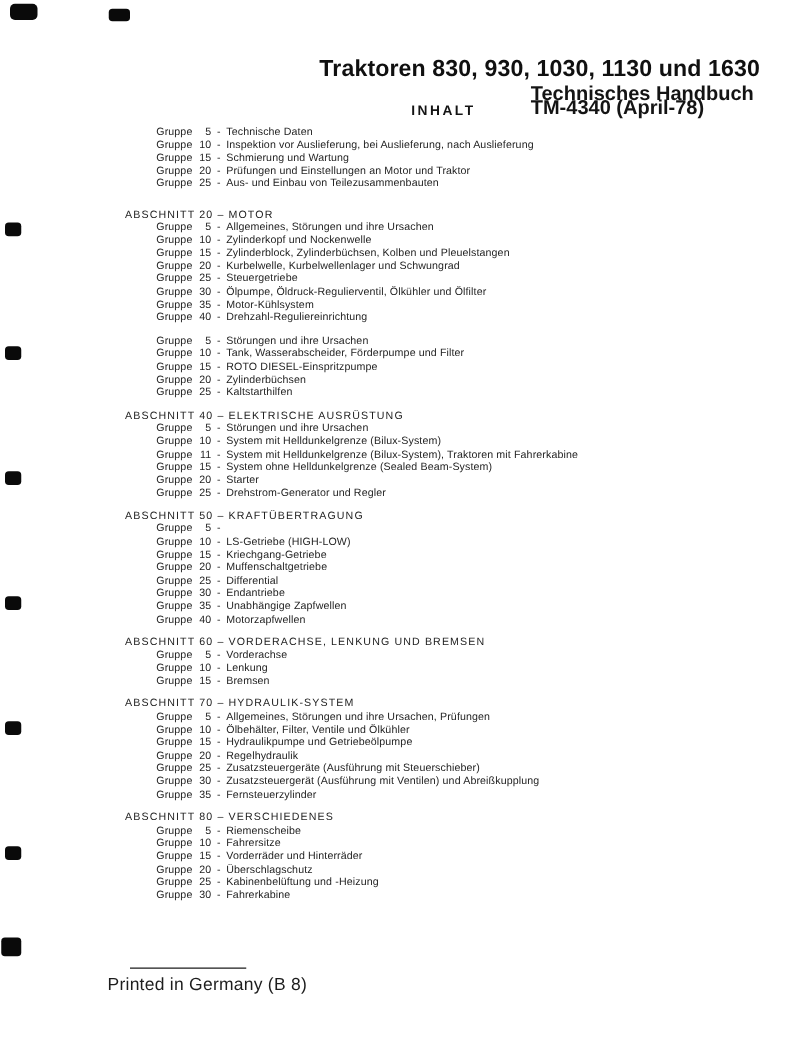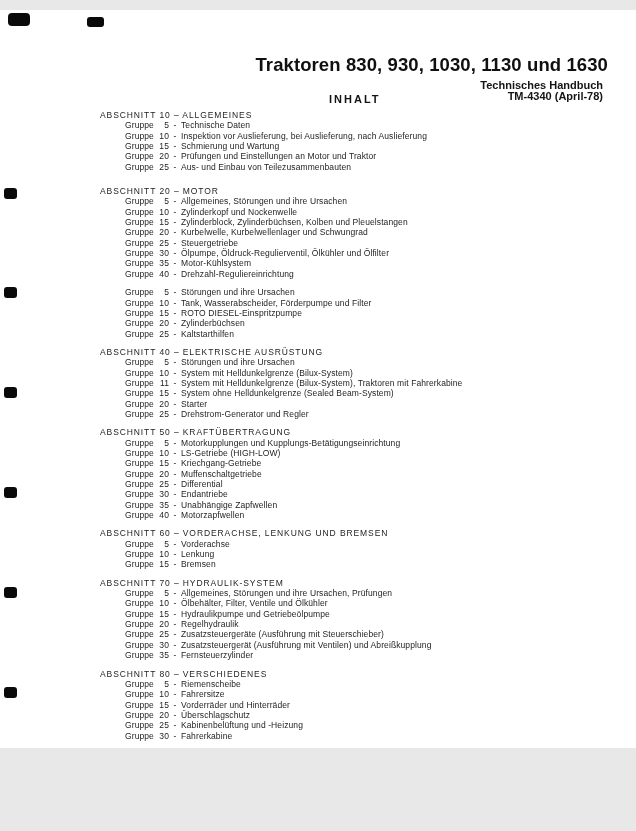--- a/index.html
+++ b/index.html
@@ -1,34 +1,34 @@
 <!DOCTYPE html>
 <html><head>
 <meta charset="utf-8">
 <style>
   html, body { margin:0; padding:0; background:#e8e8e8; }
   .page {
     position:relative;
-    width:636px; height:738px;
+    width:636px; height:831px;
     background:#ffffff;
     font-family:"Liberation Sans", sans-serif;
     color:#1f1f1f;
     overflow:hidden;
-    margin:10px auto;
+    margin:0 auto;
   }
   .scan-mark { position:absolute; background:#0a0a0a; }
 
   .title {
     position:absolute; top:44px; right:28px; margin:0;
     font-size:18.5px; font-weight:bold; white-space:nowrap;
     color:#101010; letter-spacing:0.1px;
   }
   .pub-info {
     position:absolute; top:70px; right:33px;
-    text-align:right; font-size:11px; font-weight:bold;
+    font-size:16px; font-weight:bold;
     line-height:11.2px; color:#141414; white-space:nowrap;
   }
   .inhalt {
     position:absolute; left:329px; top:83px;
     font-size:11px; font-weight:bold; letter-spacing:2px;
     color:#141414;
   }
 
   .toc {
     position:absolute; left:100px; top:100px; right:4px;
@@ -78,21 +78,20 @@
 
   <div class="pub-info">
     <div>Technisches Handbuch</div>
     <div>TM-4340 (April-78)</div>
   </div>
 
   <div class="inhalt">INHALT</div>
 
   <div id="toc" class="toc">
       <div class="section">
-        <div class="sec-header"><span class="sec-label">ABSCHNITT 10</span><span class="sec-sep"> – </span><span class="sec-name">ALLGEMEINES</span></div>
         <div class="g-row">
           <span class="g-label">Gruppe</span>
           <span class="g-num">5</span>
           <span class="g-dash">-</span>
           <span class="g-title">Technische Daten</span>
         </div>
         <div class="g-row">
           <span class="g-label">Gruppe</span>
           <span class="g-num">10</span>
           <span class="g-dash">-</span>
@@ -238,21 +237,20 @@
           <span class="g-dash">-</span>
           <span class="g-title">Drehstrom-Generator und Regler</span>
         </div>
       </div>
       <div class="section">
         <div class="sec-header"><span class="sec-label">ABSCHNITT 50</span><span class="sec-sep"> – </span><span class="sec-name">KRAFTÜBERTRAGUNG</span></div>
         <div class="g-row">
           <span class="g-label">Gruppe</span>
           <span class="g-num">5</span>
           <span class="g-dash">-</span>
-          <span class="g-title">Motorkupplungen und Kupplungs-Betätigungseinrichtung</span>
         </div>
         <div class="g-row">
           <span class="g-label">Gruppe</span>
           <span class="g-num">10</span>
           <span class="g-dash">-</span>
           <span class="g-title">LS-Getriebe (HIGH-LOW)</span>
         </div>
         <div class="g-row">
           <span class="g-label">Gruppe</span>
           <span class="g-num">15</span>

